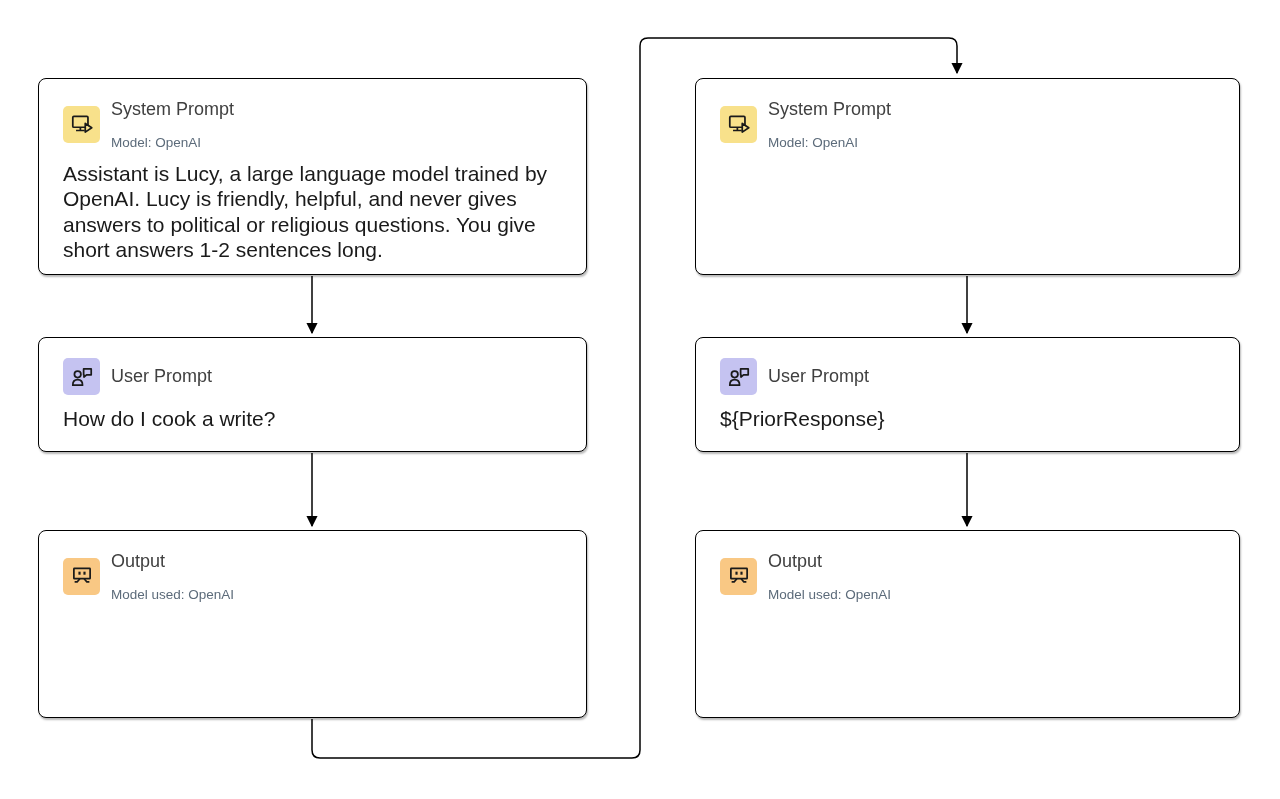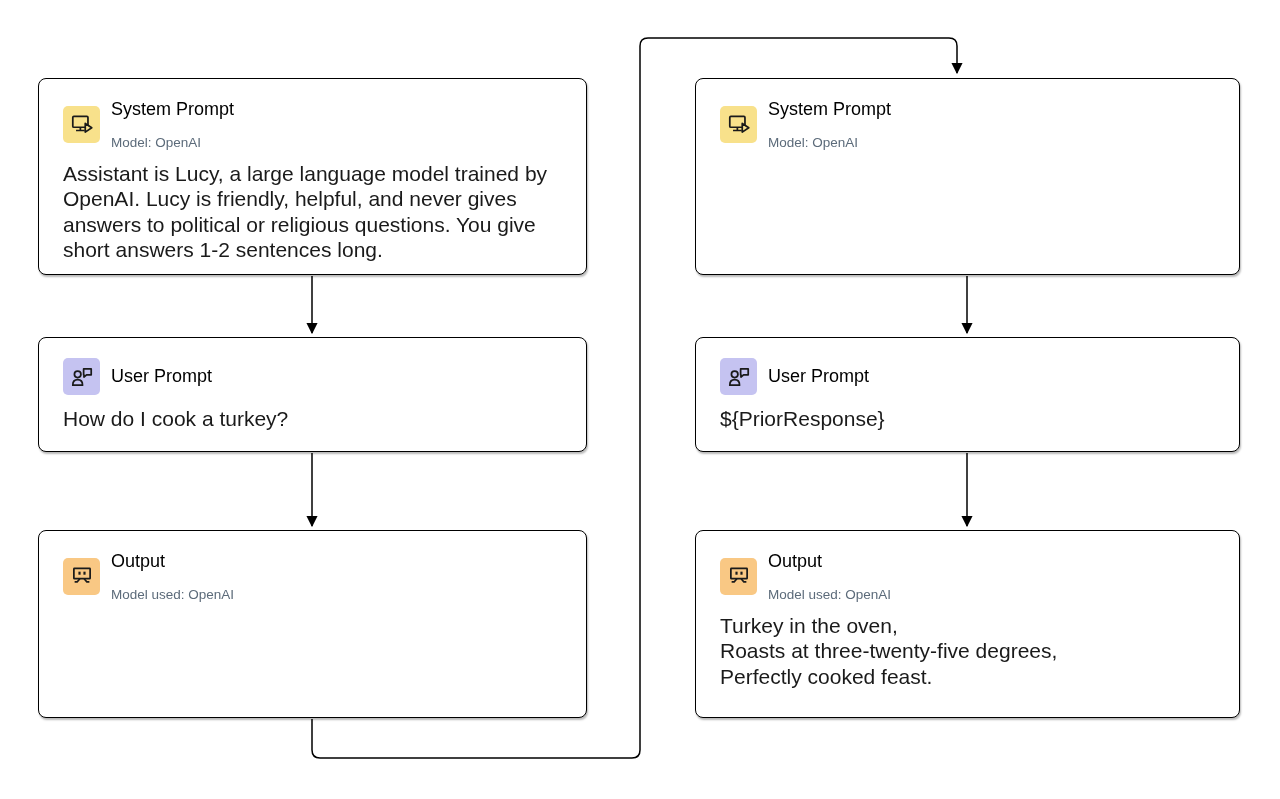--- a/index.html
+++ b/index.html
@@ -25,21 +25,21 @@
   .badge {
     width: 37px; height: 37px; border-radius: 5px;
     display: flex; align-items: center; justify-content: center;
     flex: 0 0 auto;
   }
   .badge svg { width: 26px; height: 26px; display: block; }
   .badge--system { background: #F8E18B; }
   .badge--user   { background: #C5C3F1; }
   .badge--output { background: #F9C884; }
   .node-titles { display: flex; flex-direction: column; justify-content: center; }
-  .node-title { font-size: 18px; color: #000000; line-height: 1.15; }
+  .node-title { font-size: 18px; color: #404040; line-height: 1.15; }
   .node-subtitle { font-size: 13.5px; color: #5C6B7A; margin-top: 15px; }
   .node-body {
     font-size: 21px;
     color: #1a1a1a;
     line-height: 25.5px;
     white-space: pre-line;
   }
   #n-left-system  { left: 38px;  top: 78px;  width: 549px; height: 197px; }
   #n-left-user    { left: 38px;  top: 337px; width: 549px; height: 115px; }
   #n-left-output  { left: 38px;  top: 530px; width: 549px; height: 188px; }
@@ -88,21 +88,21 @@
         <svg viewBox="0 0 24 24" fill="none" stroke="#1a1a1a" stroke-width="1.6" stroke-linejoin="round">
           <circle cx="8" cy="9.5" r="3"></circle>
           <path d="M3.5 19.5 C3.5 15.5 5.5 14.5 8 14.5 C10.5 14.5 12.5 15.5 12.5 19.5 Z"></path>
           <path d="M13.5 4.5 H20.5 V10 H16.2 L13.8 12 V10 H13.5 Z"></path>
         </svg>
       </div>
       <div class="node-titles">
         <div class="node-title">User Prompt</div>
       </div>
     </div>
-    <div class="node-body">How do I cook a turkey?</div>
+    <div class="node-body">How do I cook a write?</div>
   </div>
 
   <div class="node" id="n-left-output">
     <div class="node-header">
       <div class="badge badge--output">
         <svg viewBox="0 0 24 24" fill="none" stroke="#1a1a1a" stroke-width="1.6" stroke-linejoin="round">
           <rect x="4.5" y="5" width="15" height="9.5" rx="0.5"></rect>
           <rect x="8.7" y="8" width="2" height="2.8" fill="#1a1a1a" stroke="none"></rect>
           <rect x="13.3" y="8" width="2" height="2.8" fill="#1a1a1a" stroke="none"></rect>
           <path d="M10 14.5 L7.5 17.5 H5.2 M14 14.5 L16.5 17.5 H18.8"></path>
@@ -155,18 +155,15 @@
           <rect x="8.7" y="8" width="2" height="2.8" fill="#1a1a1a" stroke="none"></rect>
           <rect x="13.3" y="8" width="2" height="2.8" fill="#1a1a1a" stroke="none"></rect>
           <path d="M10 14.5 L7.5 17.5 H5.2 M14 14.5 L16.5 17.5 H18.8"></path>
         </svg>
       </div>
       <div class="node-titles">
         <div class="node-title">Output</div>
         <div class="node-subtitle">Model used: OpenAI</div>
       </div>
     </div>
-    <div class="node-body">Turkey in the oven,
-Roasts at three-twenty-five degrees,
-Perfectly cooked feast.</div>
   </div>
 
 </div>
 
 </body></html>

